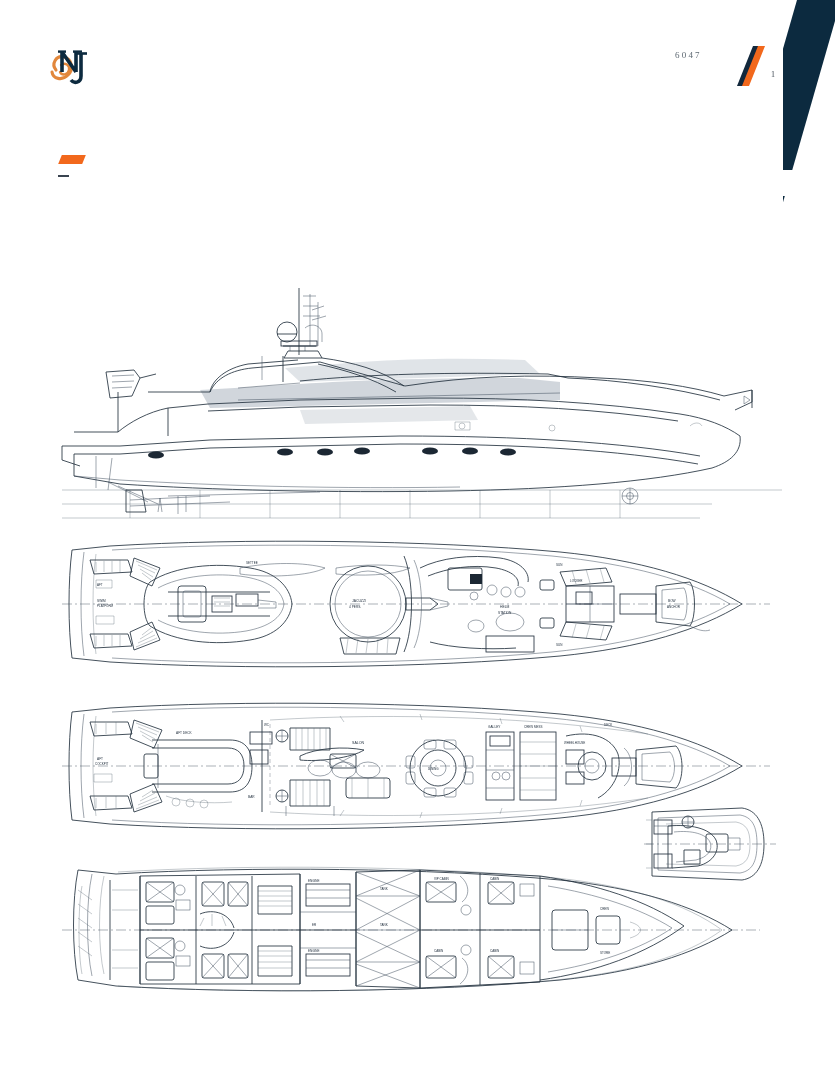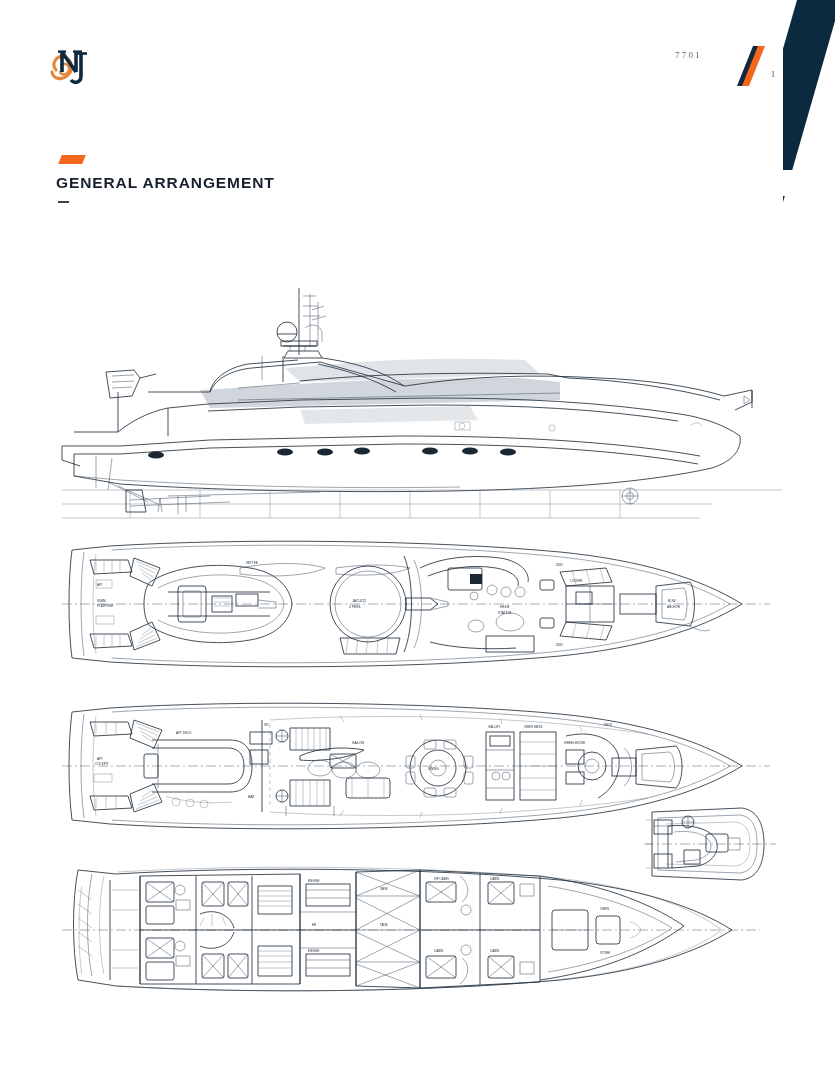--- a/index.html
+++ b/index.html
@@ -133,21 +133,21 @@
       <path d="M14 10 L14 30 M14 10 L28 30 M28 10 L28 30" fill="none" stroke="#0c2a3f" stroke-width="3.6" stroke-linecap="butt"></path>
       <rect x="10" y="8.4" width="8" height="2.4" fill="#0c2a3f"></rect>
       <rect x="25" y="8.4" width="9" height="2.4" fill="#0c2a3f"></rect>
 
       <path d="M33 12 L33 34 C33 41, 26 42, 23 38" fill="none" stroke="#0c2a3f" stroke-width="3.6" stroke-linecap="butt"></path>
       <rect x="27" y="10.2" width="12" height="2.6" fill="#0c2a3f"></rect>
     </svg>
   </div>
 
   <div class="folio">
-    <div class="folio-num">7701</div>
+    <div class="folio-num">6047</div>
     <div class="folio-slash">
       <svg width="36" height="44" viewBox="0 0 36 44" xmlns="http://www.w3.org/2000/svg">
         <polygon points="22,2 30,2 14,42 6,42" fill="#12283c"></polygon>
         <polygon points="27,2 34,2 18,42 11,42" fill="#f2681c"></polygon>
       </svg>
     </div>
     <div class="folio-page">1</div>
   </div>
 
   <div class="edge-stripes">
@@ -159,21 +159,20 @@
         <rect x="14" y="332" width="44" height="24" fill="#f2681c"></rect>
         <rect x="14" y="402" width="44" height="150" fill="#0c2a3f"></rect>
         <rect x="14" y="544" width="44" height="44" fill="#0c2a3f"></rect>
         <rect x="14" y="614" width="44" height="120" fill="#f2681c"></rect>
       </g>
     </svg>
   </div>
 
   <div class="title-block">
     <div class="title-chip"></div>
-    <div class="title-text">GENERAL ARRANGEMENT</div>
     <div class="title-rule"></div>
   </div>
 
   <div class="drawing-stage">
     <svg width="800" height="790" viewBox="0 0 800 790" xmlns="http://www.w3.org/2000/svg">
       <defs>
         <style>
           .ln  { fill:none; stroke:#24313f; stroke-width:0.85; }
           .lnt { fill:none; stroke:#3e4d5d; stroke-width:0.5; }
           .lnf { fill:none; stroke:#55626f; stroke-width:0.35; }

